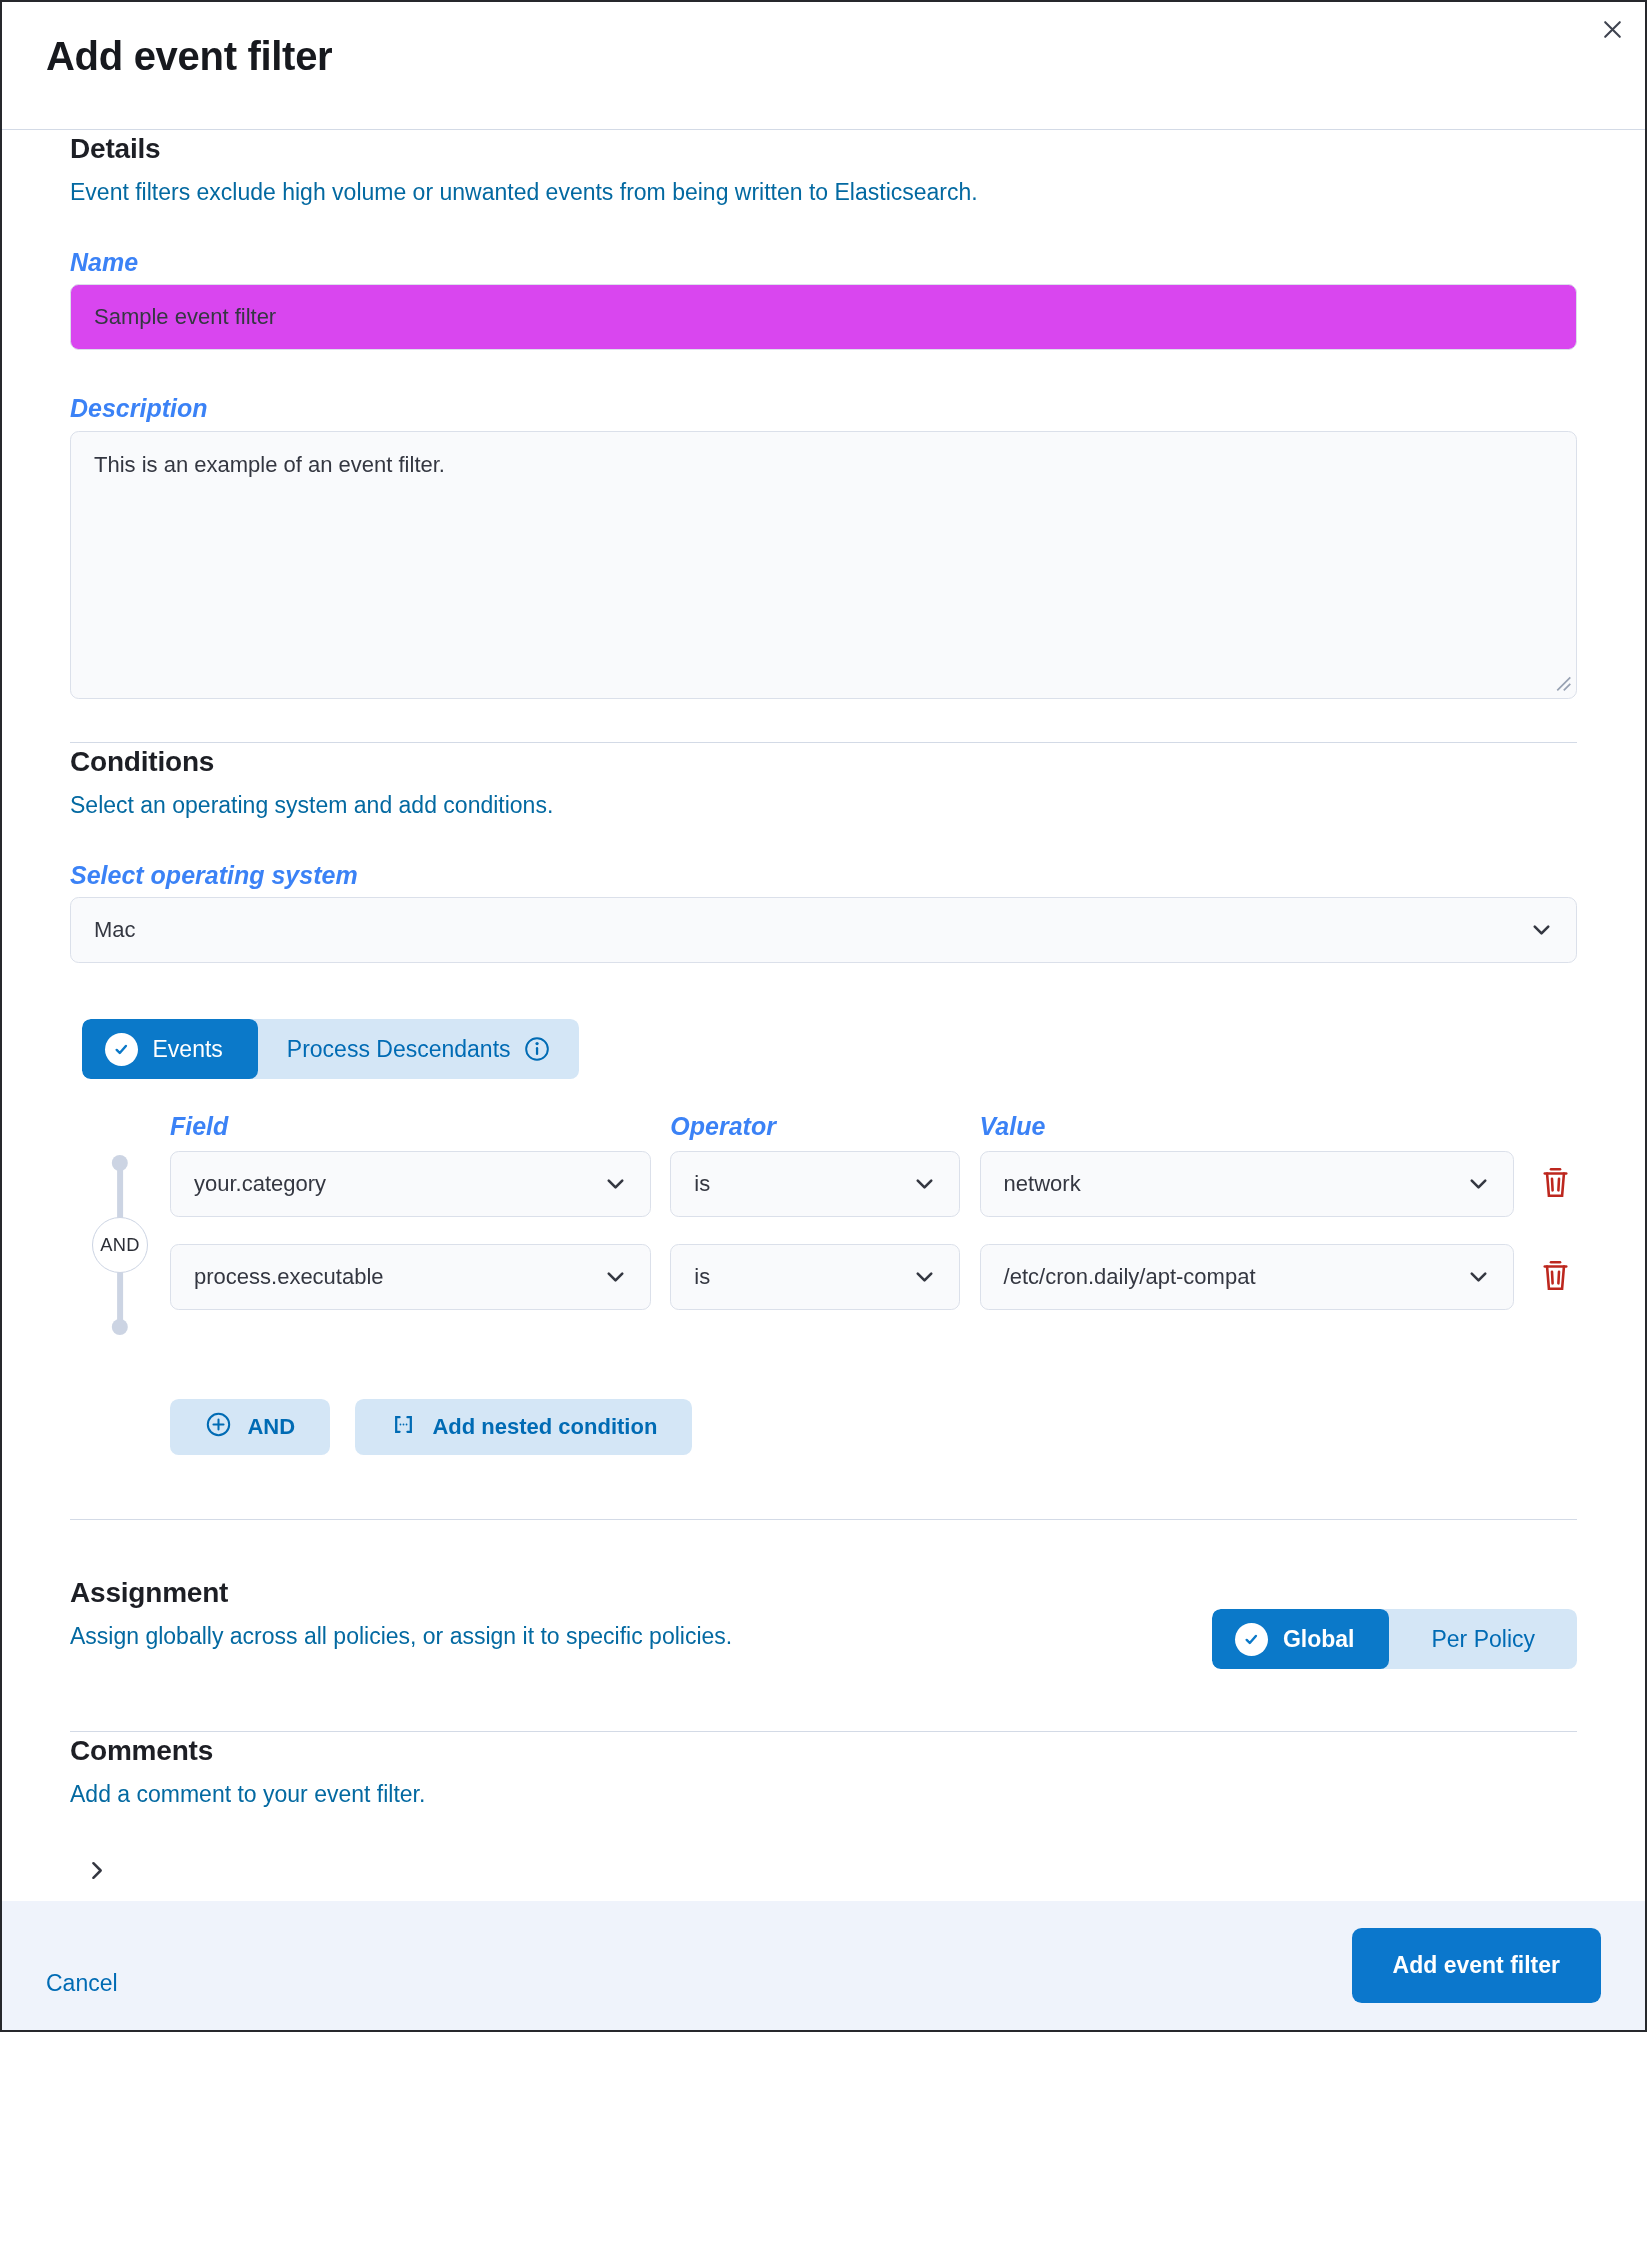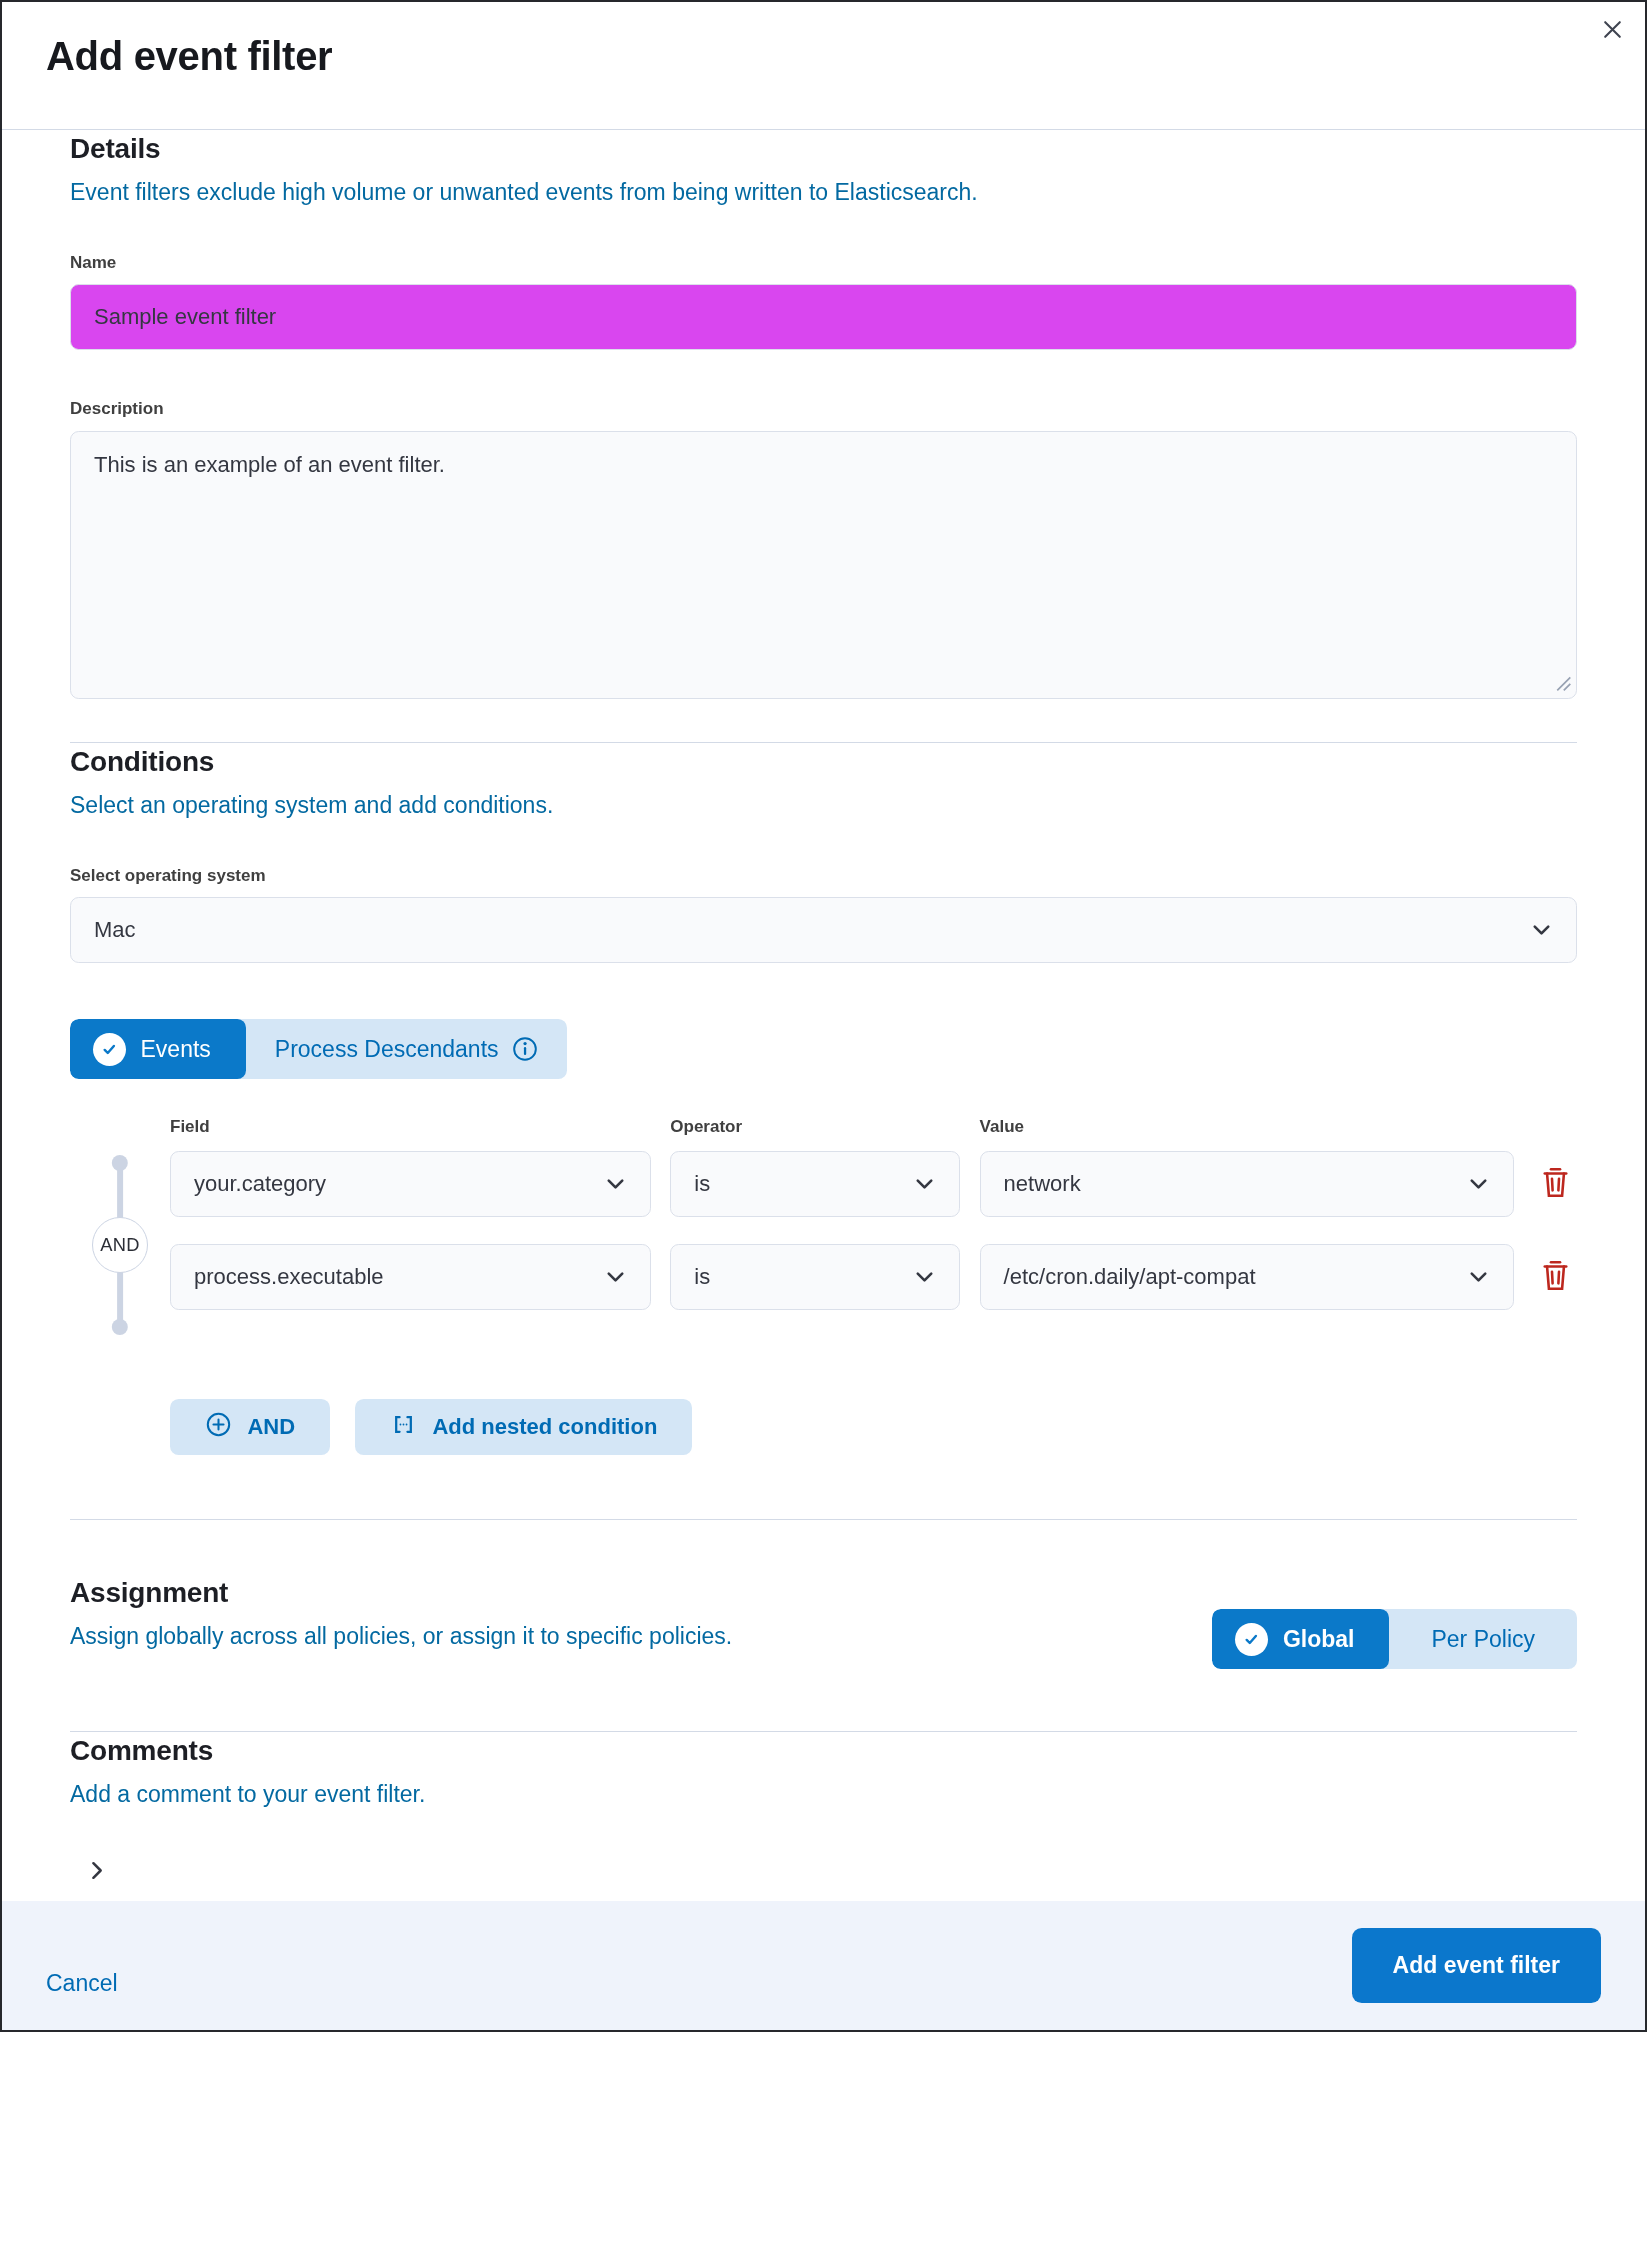--- a/index.html
+++ b/index.html
@@ -11,21 +11,21 @@
   .modal-header{position:relative;height:128px;border-bottom:1.9px solid #d3dae6;padding:29px 44px 0;}
   .modal-title{font-size:40px;font-weight:700;color:#17191e;letter-spacing:-0.3px;margin:0;line-height:50px;}
   .close-btn{position:absolute;top:5.8px;right:9.7px;width:46px;height:46px;background:none;border:none;cursor:pointer;display:flex;align-items:center;justify-content:center;padding:0;}
   .close-btn svg{width:25px;height:25px;}
 
   
   .modal-body{flex:1;padding:0 68px;overflow:hidden;}
   h3.section-h{font-size:28px;font-weight:700;color:#1d1f25;margin:0;line-height:37px;letter-spacing:-0.2px;}
   .section-sub{font-size:23px;color:#0369a1;margin:9.7px 0 0;line-height:31px;}
 
-  .form-label{display:block;font-size:17px;font-weight:700;color:#404040;line-height:25px;}
+  .form-label{display:block;font-size:25px;font-weight:700;color:#3b82f6;line-height:25px;font-style:italic;}
   .text-input{display:block;width:100%;height:66px;background:#d946ef;border:1.9px solid #dbe0ea;border-radius:8.7px;font-family:inherit;font-size:22px;color:#343741;padding:0 23px;outline:none;}
   .textarea-wrap{position:relative;margin-top:9.7px;}
   .text-area{display:block;width:100%;height:268px;background:#f9fafc;border:1.9px solid #dbe0ea;border-radius:8.7px;font-family:inherit;font-size:22px;color:#343741;padding:17.4px 23px;resize:none;outline:none;line-height:31px;}
   .resize-handle{position:absolute;right:5.8px;bottom:7.7px;width:17.4px;height:17.4px;}
 
   .divider{border:none;border-top:1.9px solid #d3dae6;margin:0;}
 
   .select-box{position:relative;height:66px;background:#f9fafc;border:1.9px solid #dbe0ea;border-radius:8.7px;display:flex;align-items:center;padding:0 62px 0 23px;font-size:22px;color:#343741;cursor:pointer;}
   .select-box .chev{position:absolute;right:21px;top:50%;transform:translateY(-50%);width:27px;height:27px;}
 
@@ -72,21 +72,21 @@
   .cancel-link{color:#006bb4;font-size:23px;font-weight:500;background:none;border:none;font-family:inherit;cursor:pointer;padding:0;margin-top:36px;}
   .primary-btn{height:75px;background:#0b77cc;color:#fff;border:none;border-radius:9.7px;font-size:23px;font-weight:700;font-family:inherit;padding:0 41px;cursor:pointer;}
 
   .mt-details{margin-top:50px;}
   .mt-name{margin-top:42px;}
   .mt-desc{margin-top:46px;}
   .mt-div1{margin-top:43px;}
   .mt-cond{margin-top:54px;}
   .mt-os{margin-top:42px;}
   .mt-select{margin-top:9.7px;}
-  .mt-tabs{margin-top:56px;}
+  .mt-tabs{margin-top:56px;margin-left:12px;}
   .mt-div2{margin-top:64px;}
   .mt-assign{margin-top:54px;}
   .mt-div3{margin-top:62px;}
   .mt-comments{margin-top:52px;}
 </style>
 </head>
 <body>
 
 <div class="frame">
 

